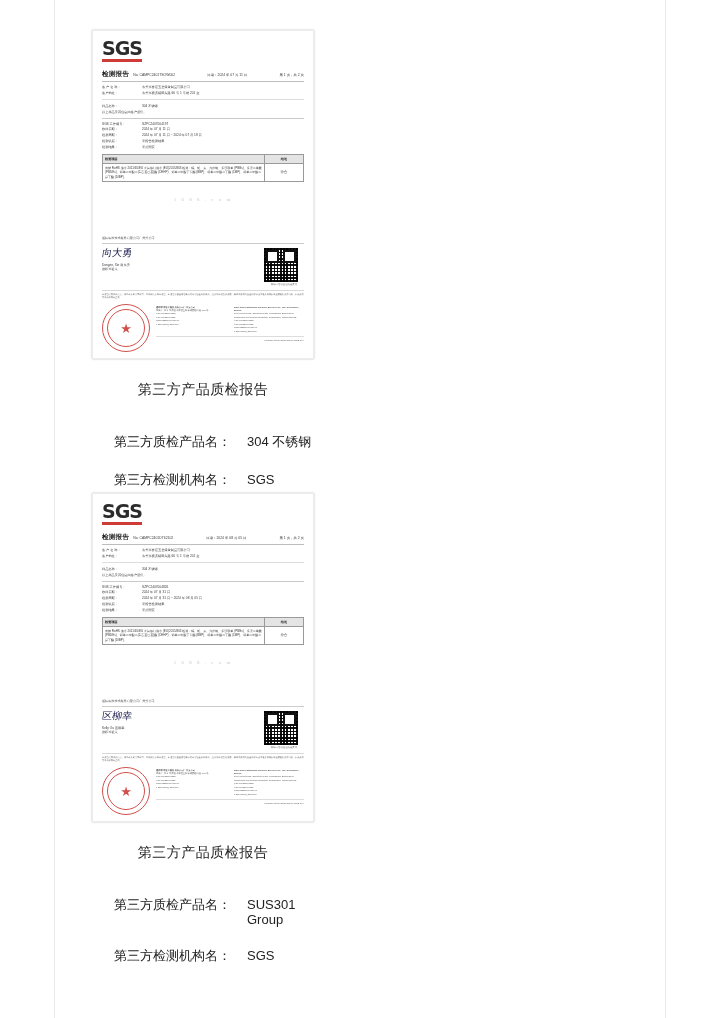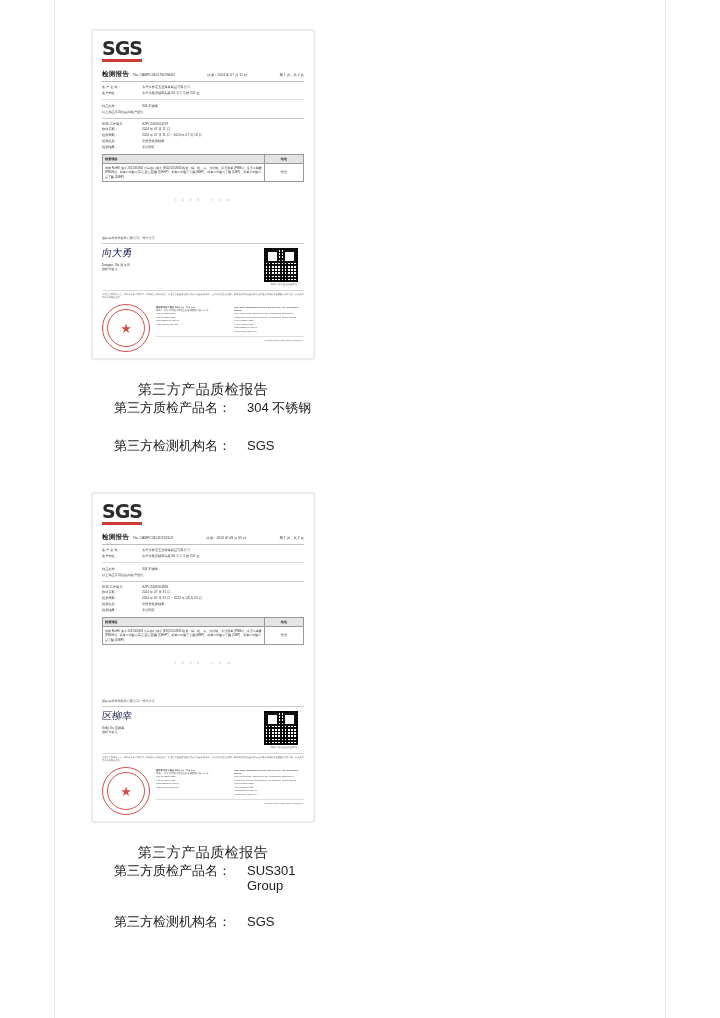--- a/index.html
+++ b/index.html
@@ -288,20 +288,21 @@
 
   
   .report-caption {
     font-size: 14px;
     color: #222;
     text-align: center;
     margin-top: 22px;
     letter-spacing: 0.5px;
   }
   .field-list {
+    margin-top: 34px;
   }
   .field-row {
     display: flex;
     align-items: baseline;
     font-size: 13px;
     color: #222;
     margin-bottom: 20px;
     padding-left: 22px;
   }
   .field-label { white-space: nowrap; }

